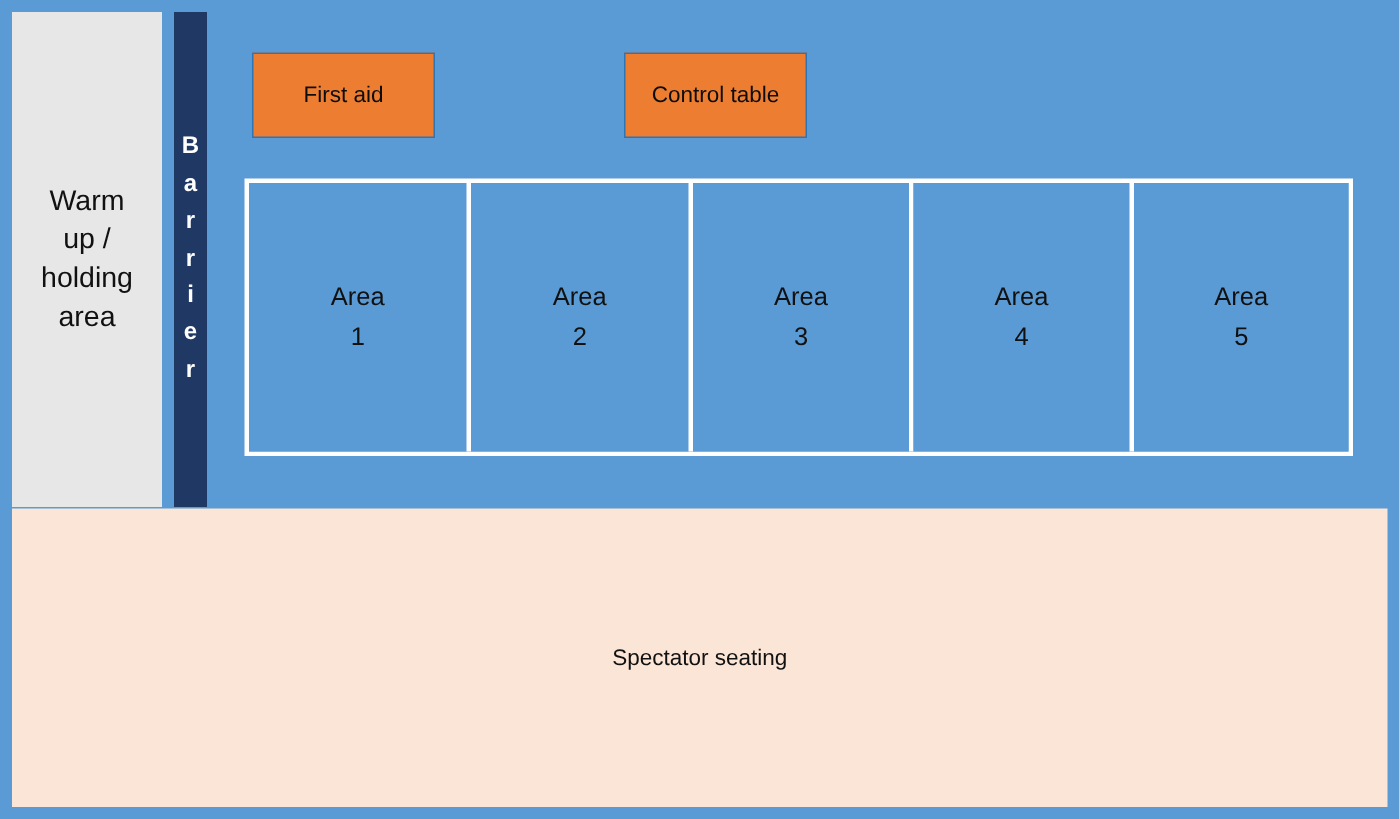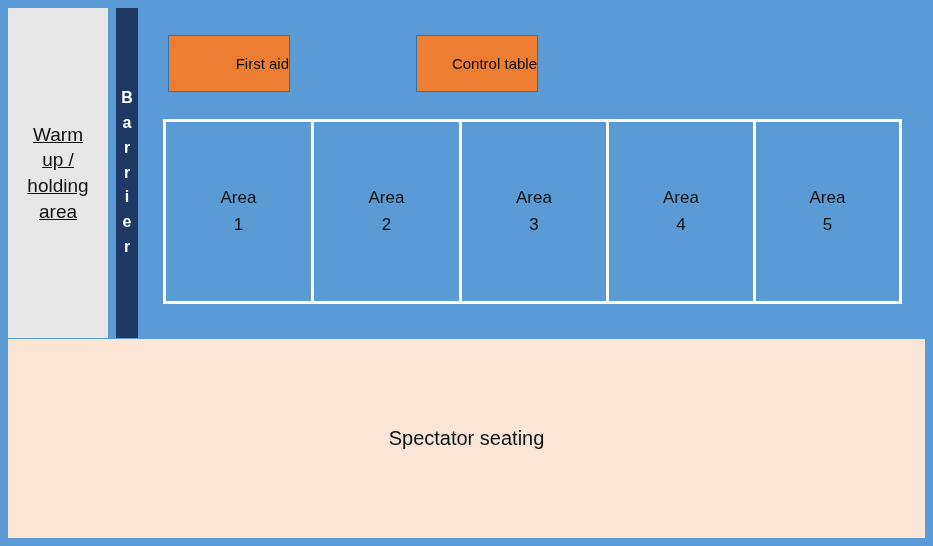--- a/index.html
+++ b/index.html
@@ -28,21 +28,20 @@
     align-items: center;
     justify-content: center;
     box-sizing: border-box;
   }
   #warmup-label {
     font-size: 19px;
     line-height: 1.35;
     color: #111111;
     text-align: center;
     white-space: pre-line;
-    text-decoration: underline;
   }
 
   
   #barrier {
     position: absolute;
     left: 116px;
     top: 8px;
     width: 22px;
     height: 330px;
     background: #1F3864;
@@ -62,21 +61,21 @@
   }
 
   
   .orange-box {
     position: absolute;
     background: #ED7D31;
     border: 1px solid #2E75B6;
     box-sizing: border-box;
     display: flex;
     align-items: center;
-    justify-content: flex-end;
+    justify-content: center;
     color: #0d0d0d;
     font-size: 15px;
   }
   #first-aid-box {
     left: 168px;
     top: 35px;
     width: 122px;
     height: 57px;
   }
   #control-table-box {
@@ -126,21 +125,21 @@
     top: 339px;
     width: 917px;
     height: 199px;
     background: #FAE5D6;
     display: flex;
     align-items: center;
     justify-content: center;
     box-sizing: border-box;
   }
   #spectator-seating-label {
-    font-size: 20px;
+    font-size: 15px;
     color: #111111;
     text-align: center;
   }
 </style>
 </head>
 <body>
 
 <div id="canvas">
 
   <div id="warmup-area">

